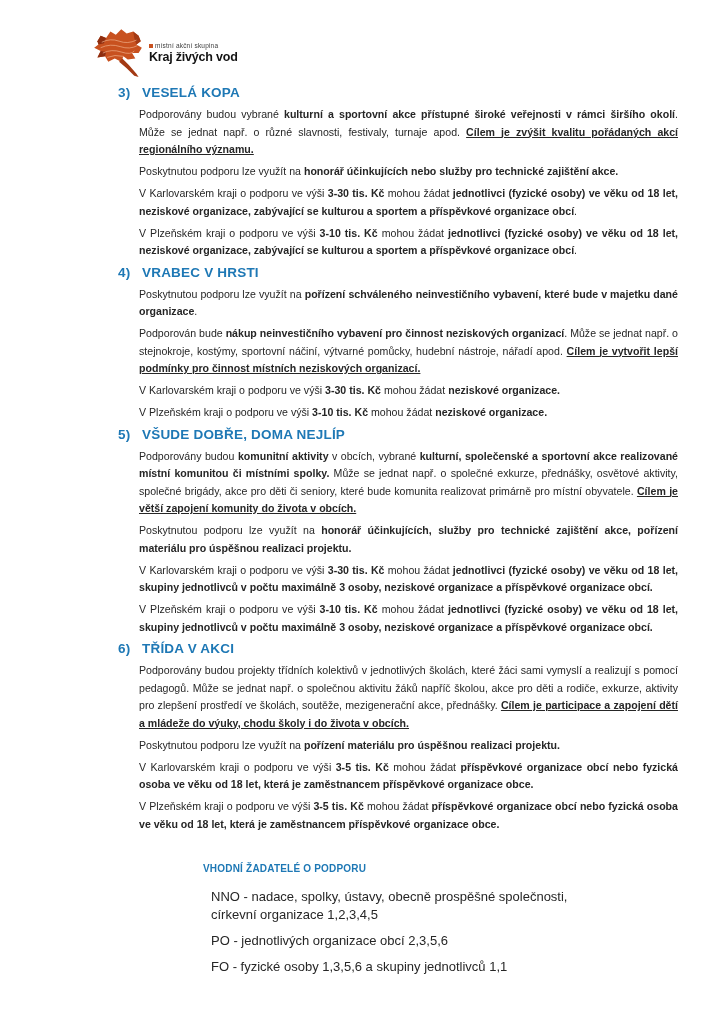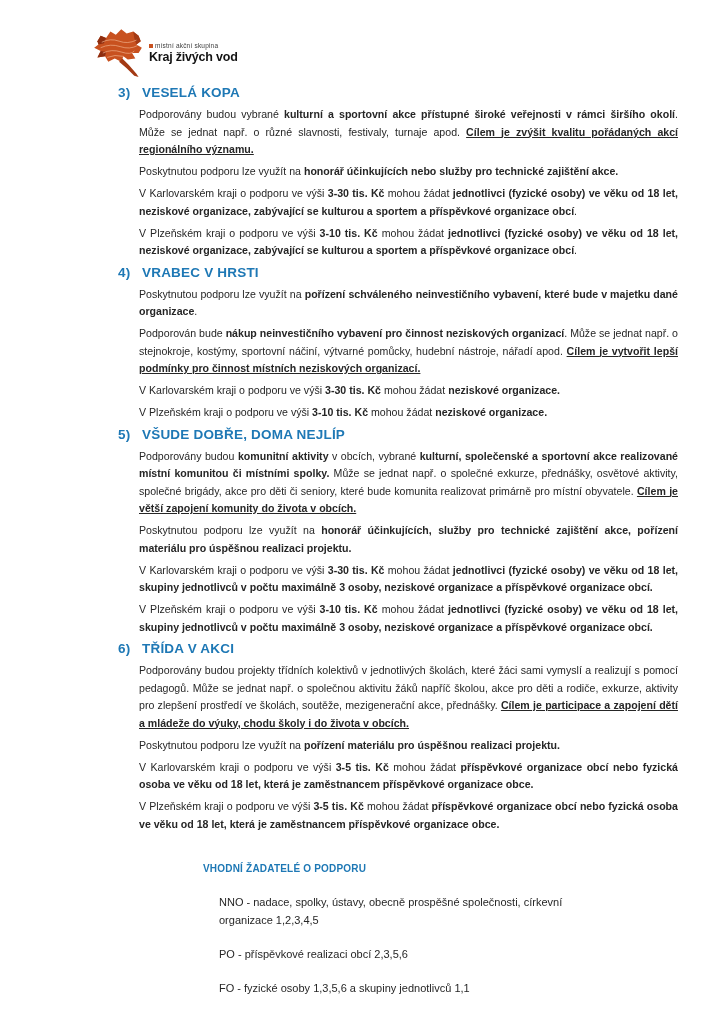--- a/index.html
+++ b/index.html
@@ -48,21 +48,21 @@
   .para .b { font-weight:700;margin-top:8px; }
   .para .u { text-decoration:underline; }
 
   
   .applicants { margin:28px 58px 0 85px; }
   .applicants-h {
     font-size:10px; font-weight:700; color:#1e78b5;
     letter-spacing:0.2px; margin:0 0 11px 0; line-height:16px;
   }
   .applicants p {
-    font-size:11px; line-height:18px; margin:16px; color:#262626;
+    font-size:13px; line-height:18px; margin:8px; color:#262626;
   }
 </style>
 </head>
 <body>
 
 <div class="page">
 
   <header class="logo">
     <svg class="logo-map" viewBox="0 0 50 48" aria-hidden="true">
       <path d="M6,14 L9,9 L14,11 L18,5 L23,8 L28,3 L33,7 L39,5 L44,9 L46,14 L42,17 L47,20 L44,25 L38,25 L41,30 L34,31 L30,28 L28,33 L22,30 L16,33 L13,28 L6,29 L9,23 L3,20 L7,17 Z" fill="#c8511f"></path>
@@ -126,18 +126,18 @@
       </h2>
       <p class="para"><span>Podporovány budou projekty třídních kolektivů v jednotlivých školách, které žáci sami vymyslí a realizují s pomocí pedagogů. Může se jednat např. o společnou aktivitu žáků napříč školou, akce pro děti a rodiče, exkurze, aktivity pro zlepšení prostředí ve školách, soutěže, mezigenerační akce, přednášky. </span><span class="b u">Cílem je participace a zapojení dětí a mládeže do výuky, chodu školy i do života v obcích.</span></p>
       <p class="para"><span>Poskytnutou podporu lze využít na </span><span class="b">pořízení materiálu pro úspěšnou realizaci projektu.</span></p>
       <p class="para"><span>V Karlovarském kraji o podporu ve výši </span><span class="b">3-5 tis. Kč</span><span> mohou žádat </span><span class="b">příspěvkové organizace obcí nebo fyzická osoba ve věku od 18 let, která je zaměstnancem příspěvkové organizace obce.</span></p>
       <p class="para"><span>V Plzeňském kraji o podporu ve výši </span><span class="b">3-5 tis. Kč</span><span> mohou žádat </span><span class="b">příspěvkové organizace obcí nebo fyzická osoba ve věku od 18 let, která je zaměstnancem příspěvkové organizace obce.</span></p>
     </section>
 
     <section class="applicants">
       <h2 class="applicants-h">VHODNÍ ŽADATELÉ O PODPORU</h2>
       <p>NNO - nadace, spolky, ústavy, obecně prospěšné společnosti, církevní organizace 1,2,3,4,5</p>
-      <p>PO - příspěvkové realizaci obcí 2,3,5,6</p>
+      <p>PO - jednotlivých organizace obcí 2,3,5,6</p>
       <p>FO - fyzické osoby 1,3,5,6 a skupiny jednotlivců 1,1</p>
     </section>
 
   </main>
 </div>
 
 </body></html>

